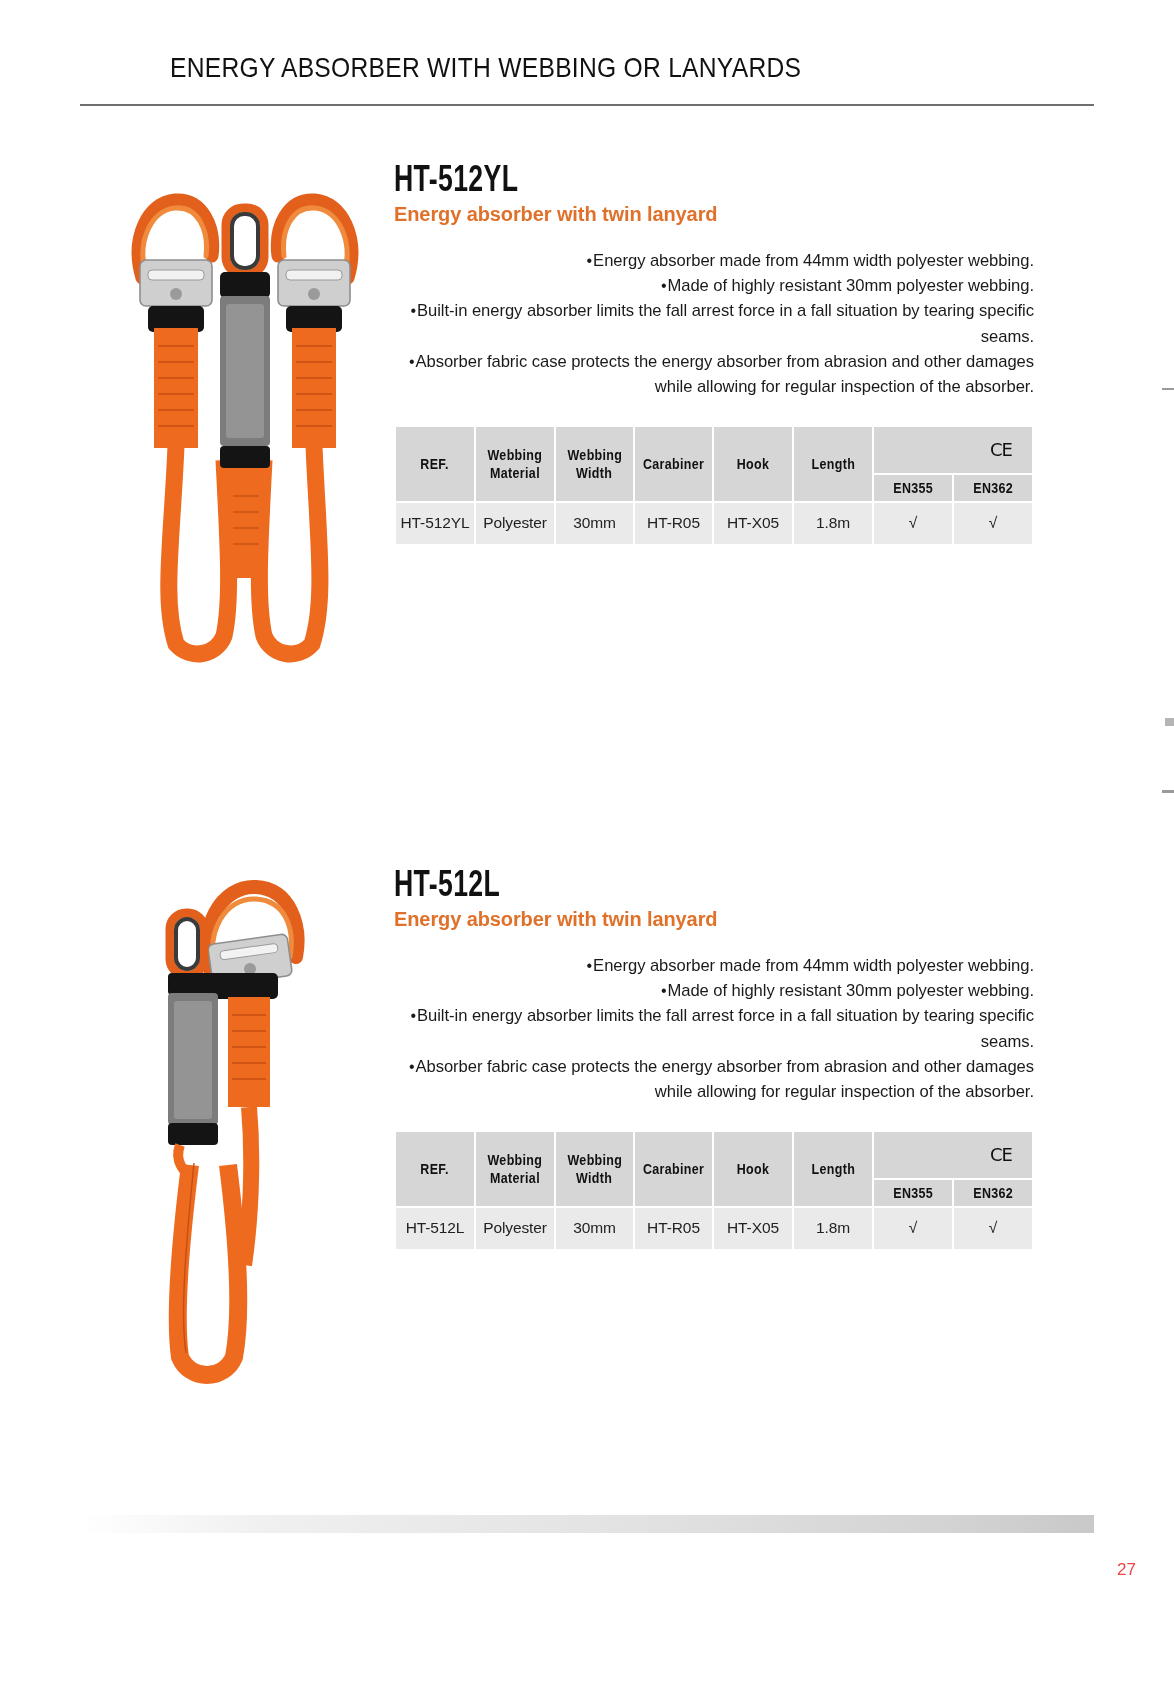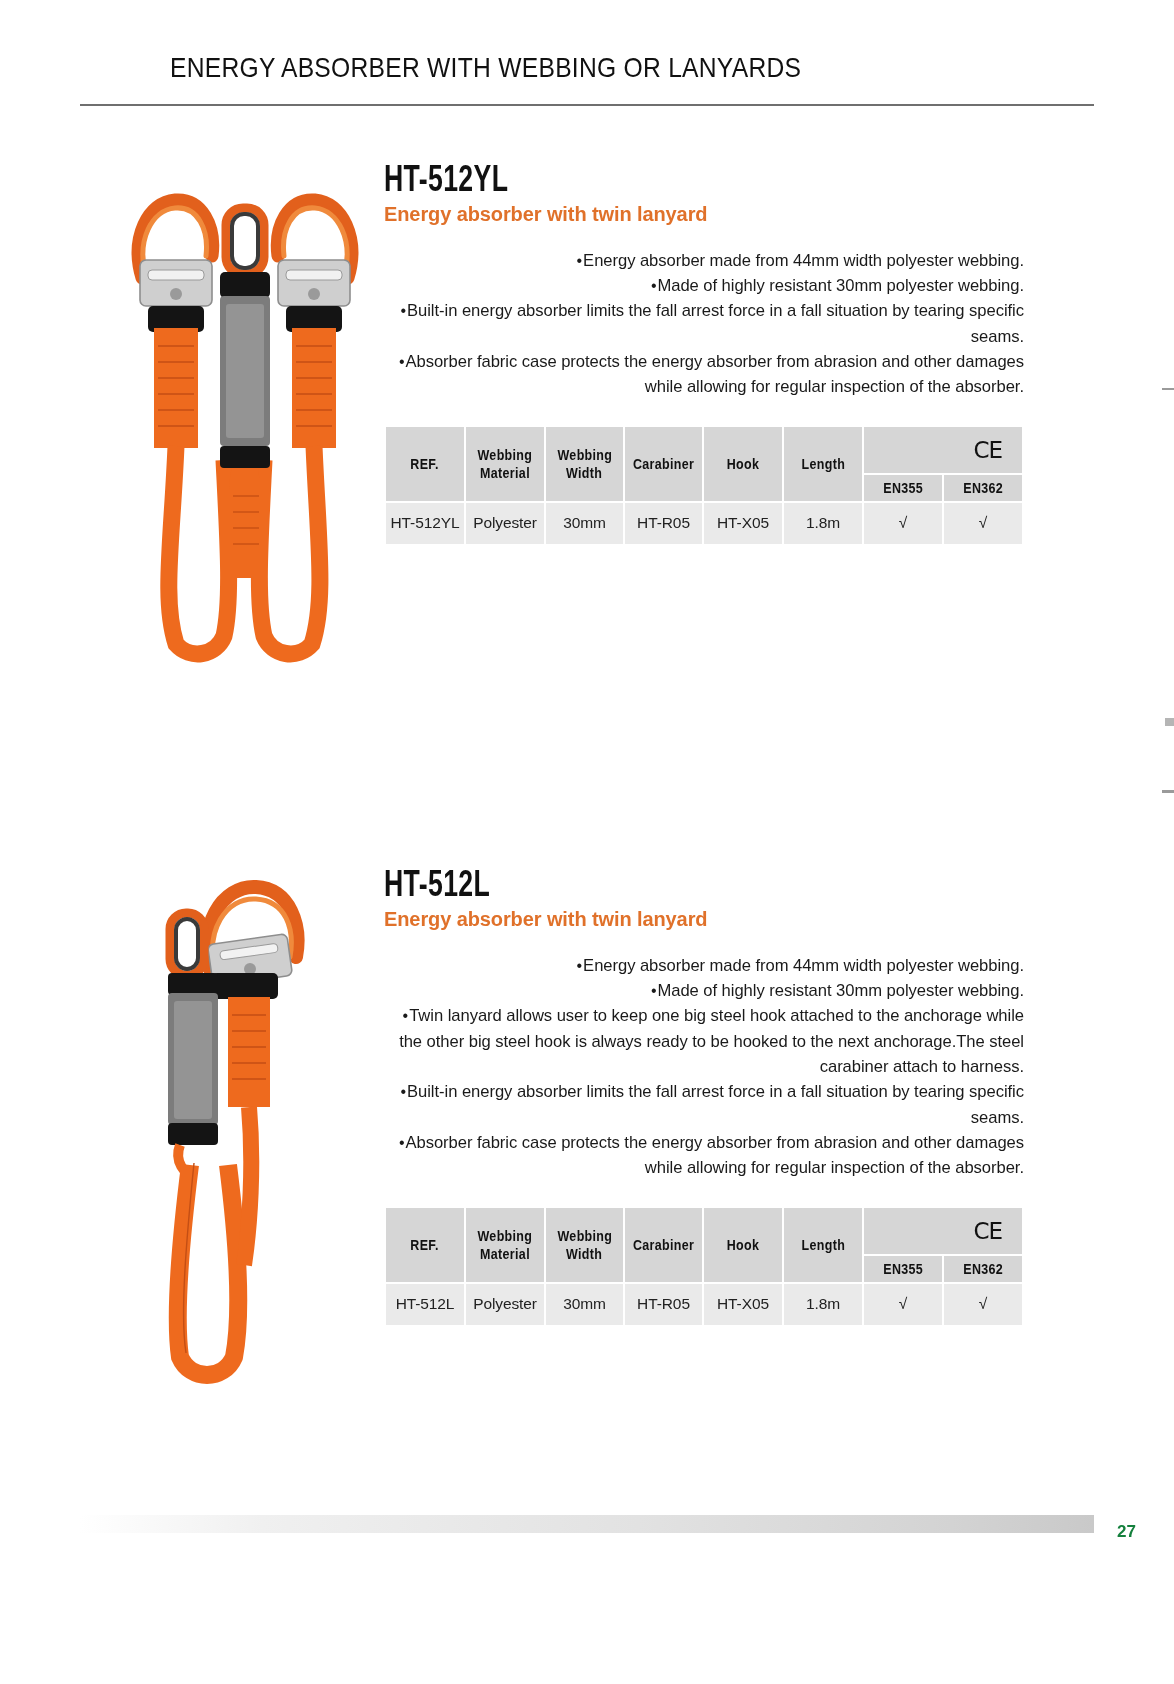--- a/index.html
+++ b/index.html
@@ -56,21 +56,21 @@
     position: absolute;
     left: 120px;
     top: 0;
     width: 250px;
     height: 520px;
   }
   #product-1 .product-figure { left: 150px; width: 220px; height: 530px; }
 
   .product-body {
     position: absolute;
-    left: 384px;
+    left: 394px;
     top: 0;
     width: 640px;
   }
 
   .product-ref {
     font-size: 37px;
     font-weight: 700;
     letter-spacing: 0.5px;
     color: #111;
     transform: scaleX(0.72);
@@ -141,21 +141,21 @@
   .th-sub  { height: 26px; font-size: 13.5px; margin-top: 32px; }
   .ce-cell {
     height: 46px;
     position: relative;
   }
   .ce-mark {
     position: absolute;
     right: 20px;
     top: 50%;
     transform: translateY(-50%);
-    font-size: 23px;
+    font-size: 18px;
     font-weight: 400;
     letter-spacing: -1px;
     color: #111;
     font-family: "DejaVu Sans", sans-serif;
   }
   .spec-table tbody td {
     background: #eaeaea;
     height: 41px;
     font-size: 15.5px;
     font-weight: 400;
@@ -179,24 +179,24 @@
     position: absolute;
     left: 80px;
     top: 1515px;
     width: 1014px;
     height: 18px;
     background: linear-gradient(to right, #ffffff 0%, #f0f0f0 18%, #e2e2e2 55%, #d3d3d3 86%, #c9c9c9 100%);
   }
   .page-number {
     position: absolute;
     right: 38px;
-    top: 1522px;
+    top: 1560px;
     font-size: 17px;
-    color: #15803d;
-    font-weight: 700;
+    color: #ef4444;
+    font-weight: 400;
   }
 
   
   .edge-mark {
     position: absolute;
     right: 0;
     width: 12px;
     height: 2px;
     background: #9a9a9a;
   }
@@ -382,21 +382,20 @@
       </g>
     </svg>
   </div>
 
   <div class="product-body">
     <div class="product-ref">HT-512L</div>
     <div class="product-subtitle">Energy absorber with twin lanyard</div>
     <ul class="product-features">
       <li>Energy absorber made from 44mm width polyester webbing.</li>
       <li>Made of highly resistant 30mm polyester webbing.</li>
-      <li>Twin lanyard allows user to keep one big steel hook attached to the anchorage while the other big steel hook is always ready to be hooked to the next anchorage.The steel carabiner attach to harness.</li>
       <li>Built-in energy absorber limits the fall arrest force in a fall situation by tearing specific seams.</li>
       <li>Absorber fabric case protects the energy absorber from abrasion and other damages while allowing for regular inspection of the absorber.</li>
     </ul>
 
     <table class="spec-table">
       <colgroup>
         <col class="c-ref">
           <col class="c-wmat">
           <col class="c-wwid">
           <col class="c-carab">

